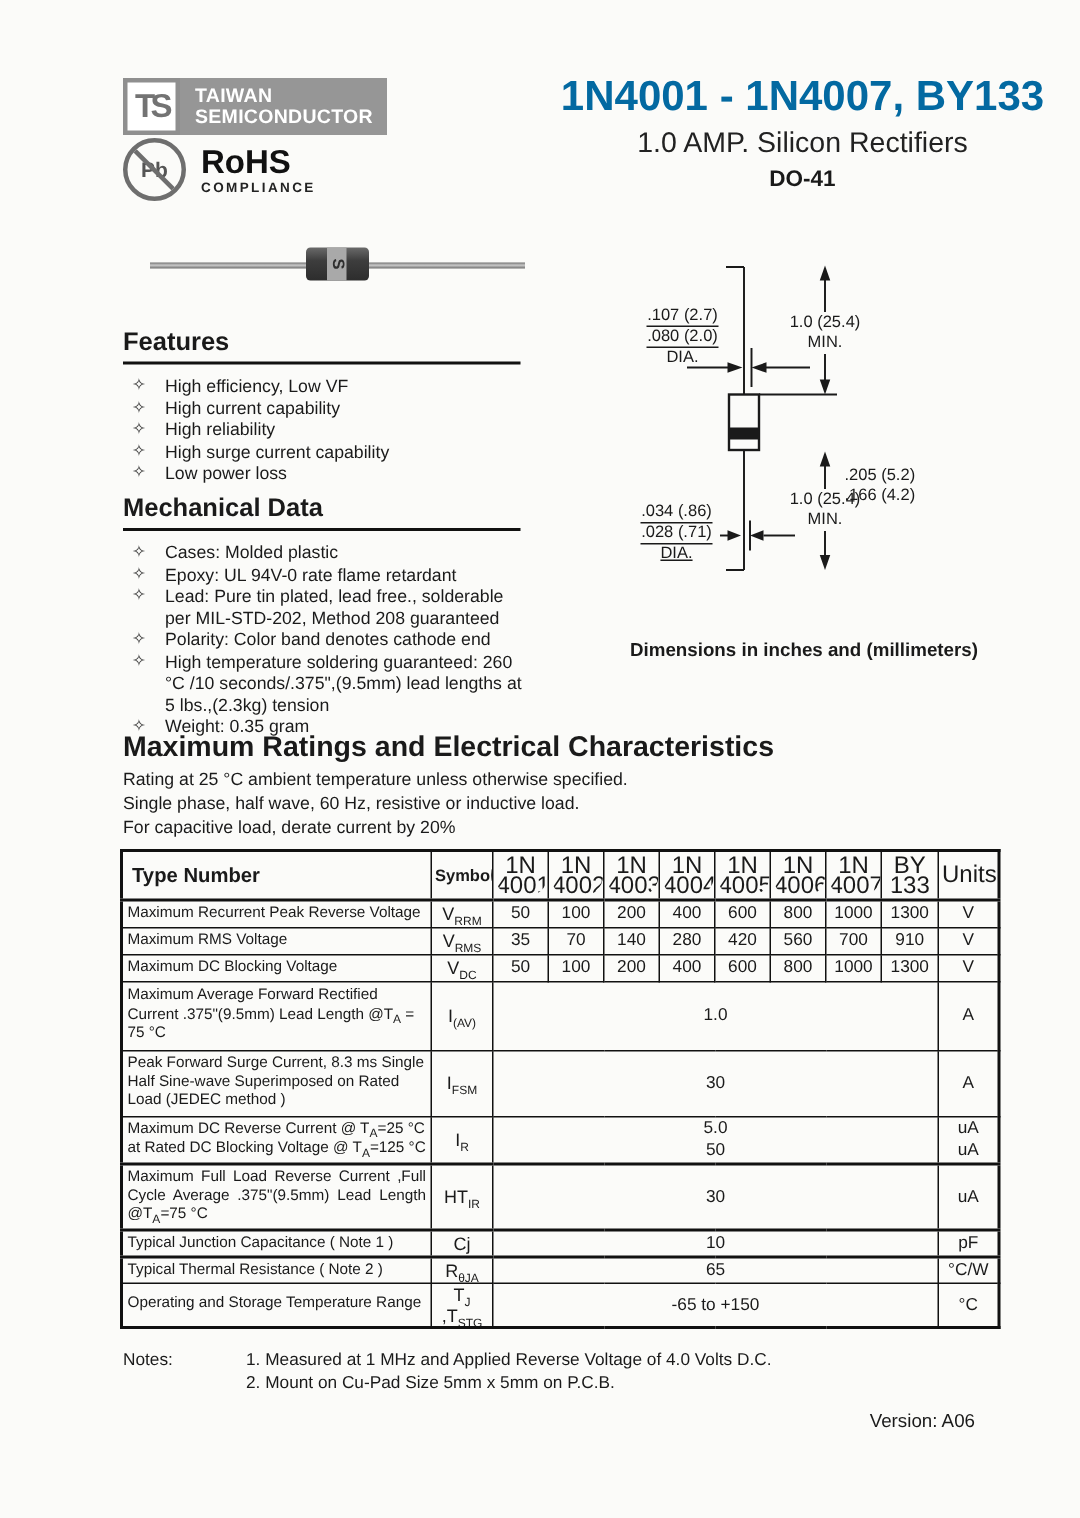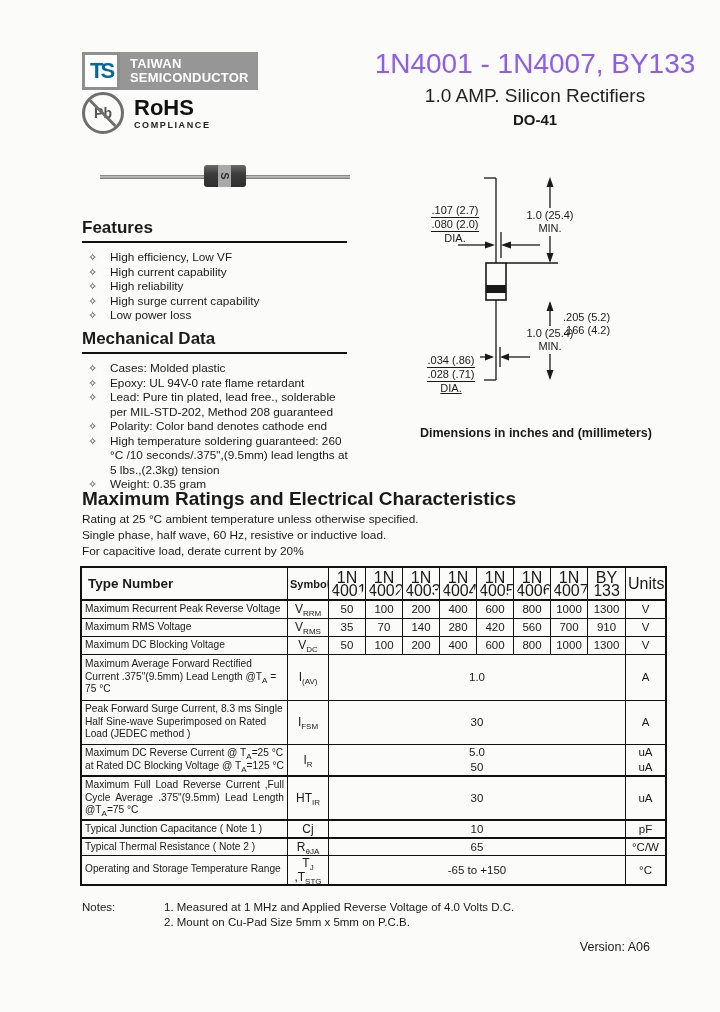--- a/index.html
+++ b/index.html
@@ -9,39 +9,39 @@
     font-family:"Liberation Sans","DejaVu Sans",sans-serif;
     overflow:hidden;
   }
   .abs { position:absolute; }
 
   
   #logo { left:82px; top:52px; display:flex; align-items:stretch; height:38px; }
   .ts-box {
     width:38px; height:38px; box-sizing:border-box; background:#fff;
     border:3px solid #8f8f8f; display:flex; align-items:center; justify-content:center;
-    font-weight:bold; font-size:22px; letter-spacing:-3px; color:#0369a1;
+    font-weight:bold; font-size:22px; letter-spacing:-3px; color:#737373;
   }
   .logo-bar {
     background:#969696; color:#fff; padding:5px 10px 0 10px; width:118px;
     font-weight:bold; font-size:13px; line-height:14px; letter-spacing:0.2px;
   }
   #rohs { left:82px; top:92px; display:flex; align-items:center; }
   .pb-circle {
     width:36px; height:36px; border-radius:50%; border:3px solid #6e6e6e;
     position:relative; display:flex; align-items:center; justify-content:center;
     font-weight:bold; font-size:14px; color:#555; overflow:hidden; background:#fbfbf9;
   }
   .pb-slash { position:absolute; width:52px; height:3px; background:#6e6e6e; transform:rotate(45deg); }
   .rohs-txt { margin-left:10px; }
   .rohs-title { font-size:22px; font-weight:bold; line-height:24px; color:#111; }
   .rohs-sub { font-size:9px; font-weight:bold; letter-spacing:1.6px; color:#222; }
 
   #title-block { left:360px; top:48px; width:350px; text-align:center; }
-  .main-title { font-size:28px; font-weight:normal; letter-spacing:0px; color:#8b5cf6; }
+  .main-title { font-size:28px; font-weight:bold; letter-spacing:0px; color:#0369a1; }
   .sub-title { font-size:19px; margin-top:5px; color:#222; }
   .pkg { font-size:15px; font-weight:bold; margin-top:4px; }
 
   
   #photo { left:100px; top:162px; width:250px; height:30px; }
   .lead { position:absolute; top:13px; left:0; width:250px; height:4px;
     background:linear-gradient(180deg,#707070,#c9c9c9 45%,#6d6d6d); }
   .dbody { position:absolute; left:104px; top:3px; width:42px; height:22px;
     background:linear-gradient(180deg,#6a6a6a,#3d3d3d 40%,#2d2d2d); border-radius:3px; }
   .dband { position:absolute; left:14px; top:0; width:13px; height:22px; background:#a9a9a9;
@@ -198,21 +198,21 @@
   <div class="dlabel" style="left:163px; top:143px; width:72px; text-align:left;">
     <div>.205 (5.2)</div>
     <div>.166 (4.2)</div>
   </div>
 
   <div class="dlabel" style="left:119px; top:159px; width:62px;">
     <div>1.0 (25.4)</div>
     <div>MIN.</div>
   </div>
 
-  <div class="dlabel" style="left:18px; top:186px; width:66px;text-decoration:underline;">
+  <div class="dlabel" style="left:18px; top:167px; width:66px;text-decoration:underline;">
     <div><span class="ul">.034 (.86)</span></div>
     <div><span class="ul">.028 (.71)</span></div>
     <div>DIA.</div>
   </div>
 
   <div class="dcaption">Dimensions in inches and (millimeters)</div>
 </div>
 
 <div class="abs" id="ratings-head">
   <div class="ratings-title">Maximum Ratings and Electrical Characteristics</div>

